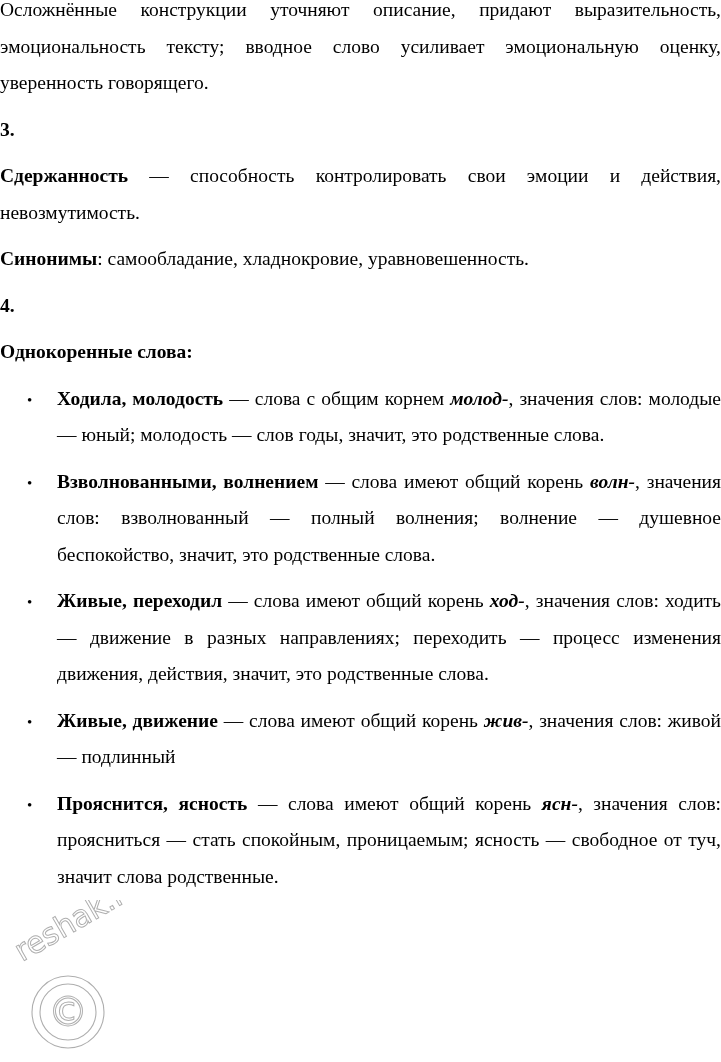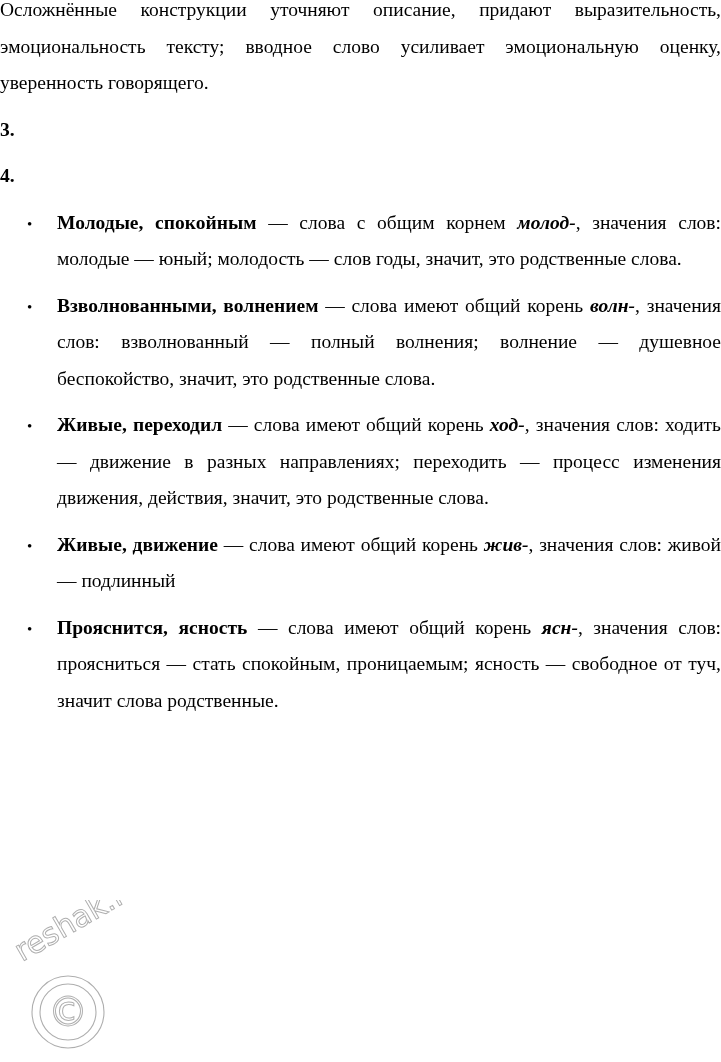--- a/index.html
+++ b/index.html
@@ -64,31 +64,40 @@
 <div class="page">
 
   <p class="last-left">
     <span>Осложнённые конструкции уточняют описание, придают выразительность, эмоциональность тексту; вводное слово усиливает эмоциональную оценку, уверенность говорящего.</span>
   </p>
 
   <p>
     <span class="b">3.</span>
   </p>
 
+  <p class="last-left">
+    <span class="b">Сдержанность</span><span> — способность контролировать свои эмоции и действия, невозмутимость.</span>
+  </p>
+  <p class="last-left">
+    <span class="b">Синонимы</span><span>: самообладание, хладнокровие, уравновешенность.</span>
+  </p>
 
 
   <p>
     <span class="b">4.</span>
   </p>
 
+  <p>
+    <span class="b">Однокоренные слова:</span>
+  </p>
 
   <ul class="roots">
     <li class="last-left" style="text-align-last:left;">
       <span class="bullet">•</span>
-      <span class="b">Молодые, спокойным</span><span> — слова с общим корнем </span><span class="i">молод-</span><span>, значения слов: молодые — юный; молодость — слов годы, значит, это родственные слова.</span>
+      <span class="b">Ходила, молодость</span><span> — слова с общим корнем </span><span class="i">молод-</span><span>, значения слов: молодые — юный; молодость — слов годы, значит, это родственные слова.</span>
     </li>
     <li style="text-align-last:left;">
       <span class="bullet">•</span>
       <span class="b">Взволнованными, волнением</span><span> — слова имеют общий корень </span><span class="i">волн-</span><span>, значения слов: взволнованный — полный волнения; волнение — душевное беспокойство, значит, это родственные слова.</span>
     </li>
     <li style="text-align-last:left;">
       <span class="bullet">•</span>
       <span class="b">Живые, переходил</span><span> — слова имеют общий корень </span><span class="i">ход-</span><span>, значения слов: ходить — движение в разных направлениях; переходить — процесс изменения движения, действия, значит, это родственные слова.</span>
     </li>
     <li style="text-align-last:left;">

